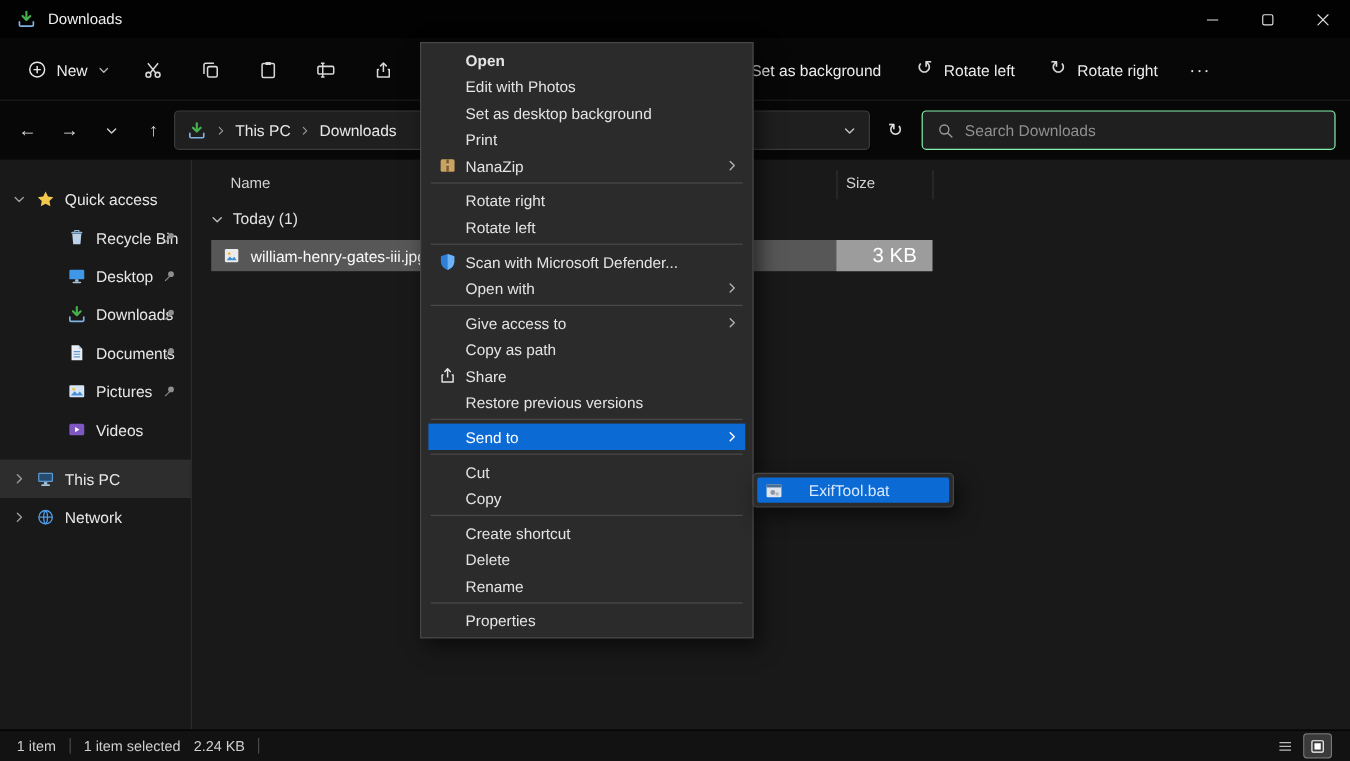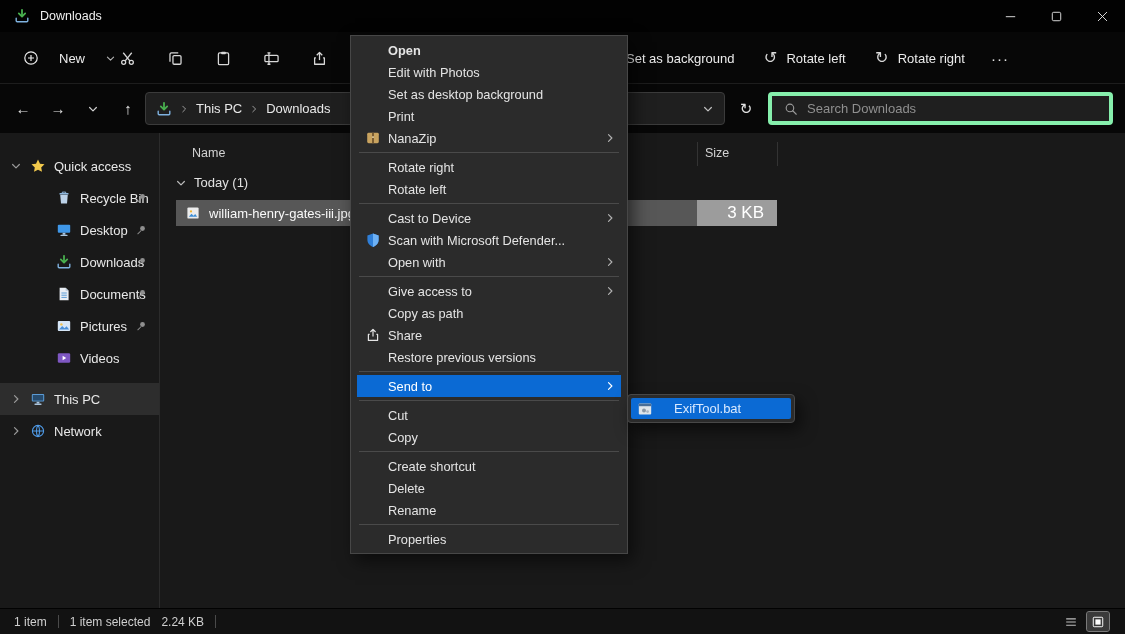--- a/index.html
+++ b/index.html
@@ -12,41 +12,41 @@
   
   .titlebar { position:absolute; left:0; top:0; width:1125px; height:32px; background:#020202; display:flex; align-items:center; z-index:5; }
   .app-icon { margin-left:14px; }
   .win-title { margin-left:10px; font-size:12.5px; color:#f0f0f0; }
   .win-controls { margin-left:auto; display:flex; height:100%; }
   .win-btn { width:46px; height:100%; display:flex; align-items:center; justify-content:center; color:#e4e4e4; }
   .win-btn .icon { width:15px; height:15px; }
 
   
   .toolbar { position:absolute; left:0; top:32px; width:1125px; height:52px; background:#070707; border-bottom:1px solid #1d1d1d; z-index:4; }
-  .new-button { position:absolute; left:12px; top:9px; height:34px; display:flex; align-items:center; gap:20px; padding:0 11px; font-size:13px; color:#ebebeb; border-radius:4px; }
+  .new-button { position:absolute; left:12px; top:9px; height:34px; display:flex; align-items:center; gap:8px; padding:0 11px; font-size:13px; color:#ebebeb; border-radius:4px; }
   .chev-sm { width:11px !important; height:11px !important; color:#b5b5b5; }
   .tb-icons { position:absolute; left:104px; top:9px; display:flex; gap:2px; }
   .tb-icon-btn { width:46px; height:34px; display:flex; align-items:center; justify-content:center; color:#d8d8d8; border-radius:4px; }
   .tb-icon-btn .icon { width:17px; height:17px; }
   .tb-right { position:absolute; left:588px; top:9px; display:flex; align-items:center; }
   .tb-text-btn { height:34px; display:flex; align-items:center; gap:8px; padding:0 14px; font-size:13px; color:#ebebeb; white-space:nowrap; }
   .tb-text-btn .glyph { font-size:16px; color:#d8d8d8; }
   .more-button { position:absolute; left:980px; top:9px; width:40px; height:34px; display:flex; align-items:center; justify-content:center; font-size:15px; letter-spacing:1px; color:#e0e0e0; }
 
   
   .navbar { position:absolute; left:0; top:84px; width:1125px; height:49px; background:#070707; z-index:3; }
   .nav-btns { position:absolute; left:6px; top:8px; display:flex; gap:1px; }
   .nav-btn { width:34px; height:33px; display:flex; align-items:center; justify-content:center; color:#e0e0e0; border-radius:4px; }
   .nav-btn .icon { width:12px; height:12px; color:#cfcfcf; }
   .addressbar { position:absolute; left:145px; top:8px; width:580px; height:33px; background:#1f1f1f; border:1px solid #3b3b3b; border-radius:4px; display:flex; align-items:center; padding:0 10px; gap:7px; font-size:13px; }
   .bc-chev { width:10px !important; height:10px !important; color:#9a9a9a; }
   .bc-item { color:#e8e8e8; white-space:nowrap; }
   .addr-chev { margin-left:auto; width:12px !important; height:12px !important; color:#c0c0c0; }
   .refresh-btn { position:absolute; left:729px; top:8px; width:34px; height:33px; display:flex; align-items:center; justify-content:center; color:#e0e0e0; }
-  .searchbox { position:absolute; left:768px; top:8px; width:345px; height:33px; background:#1f1f1f; border:4px solid #86efac; border-radius:4px; display:flex; align-items:center; padding:0 12px; gap:9px; }
+  .searchbox { position:absolute; left:768px; top:8px; width:345px; height:33px; background:#1f1f1f; border:1px solid #86efac; border-radius:4px; display:flex; align-items:center; padding:0 12px; gap:9px; }
   .searchbox .icon { width:14px; height:14px; color:#9a9a9a; }
   .searchbox input { flex:1; background:transparent; border:0; outline:0; color:#cfcfcf; font-size:13px; font-family:inherit; }
   .searchbox input::placeholder { color:#8f8f8f; }
 
   
   .sidebar { position:absolute; left:0; top:133px; width:160px; height:475px; border-right:1px solid #2b2b2b; padding-top:17px; background:#191919; }
   .sb-item { height:32px; display:flex; align-items:center; gap:8px; padding-left:10px; font-size:13px; color:#e8e8e8; position:relative; }
   .sb-item.indent { padding-left:56px; }
   .sb-item.gap { margin-top:9px; }
   .sb-item.selected { background:#2d2d2d; }
@@ -465,28 +465,20 @@
     </div>
     <div class="cm-sep"></div>
     <div class="cm-item">
       <span class="cm-label">Rotate right</span>
     </div>
     <div class="cm-item">
       <span class="cm-label">Rotate left</span>
     </div>
     <div class="cm-sep"></div>
     <div class="cm-item">
-      <span class="cm-label">Cast to Device</span>
-      <span class="icon cm-arrow">
-        <svg viewBox="0 0 16 16" fill="none" stroke="currentColor" stroke-width="1.6" stroke-linecap="round" stroke-linejoin="round">
-          <path d="M6 3.5L10.5 8 6 12.5"></path>
-        </svg>
-      </span>
-    </div>
-    <div class="cm-item">
       <span class="icon cm-ic">
         <svg viewBox="0 0 16 16">
           <path d="M8 1.6l5.6 1.9v4.3c0 3.6-2.4 6-5.6 7.2-3.2-1.2-5.6-3.6-5.6-7.2V3.5z" fill="#2f7fd8"></path>
           <path d="M8 1.6l5.6 1.9v4.3c0 3.6-2.4 6-5.6 7.2z" fill="#6db1f5"></path>
         </svg>
       </span>
       <span class="cm-label">Scan with Microsoft Defender...</span>
     </div>
     <div class="cm-item">
       <span class="cm-label">Open with</span>

